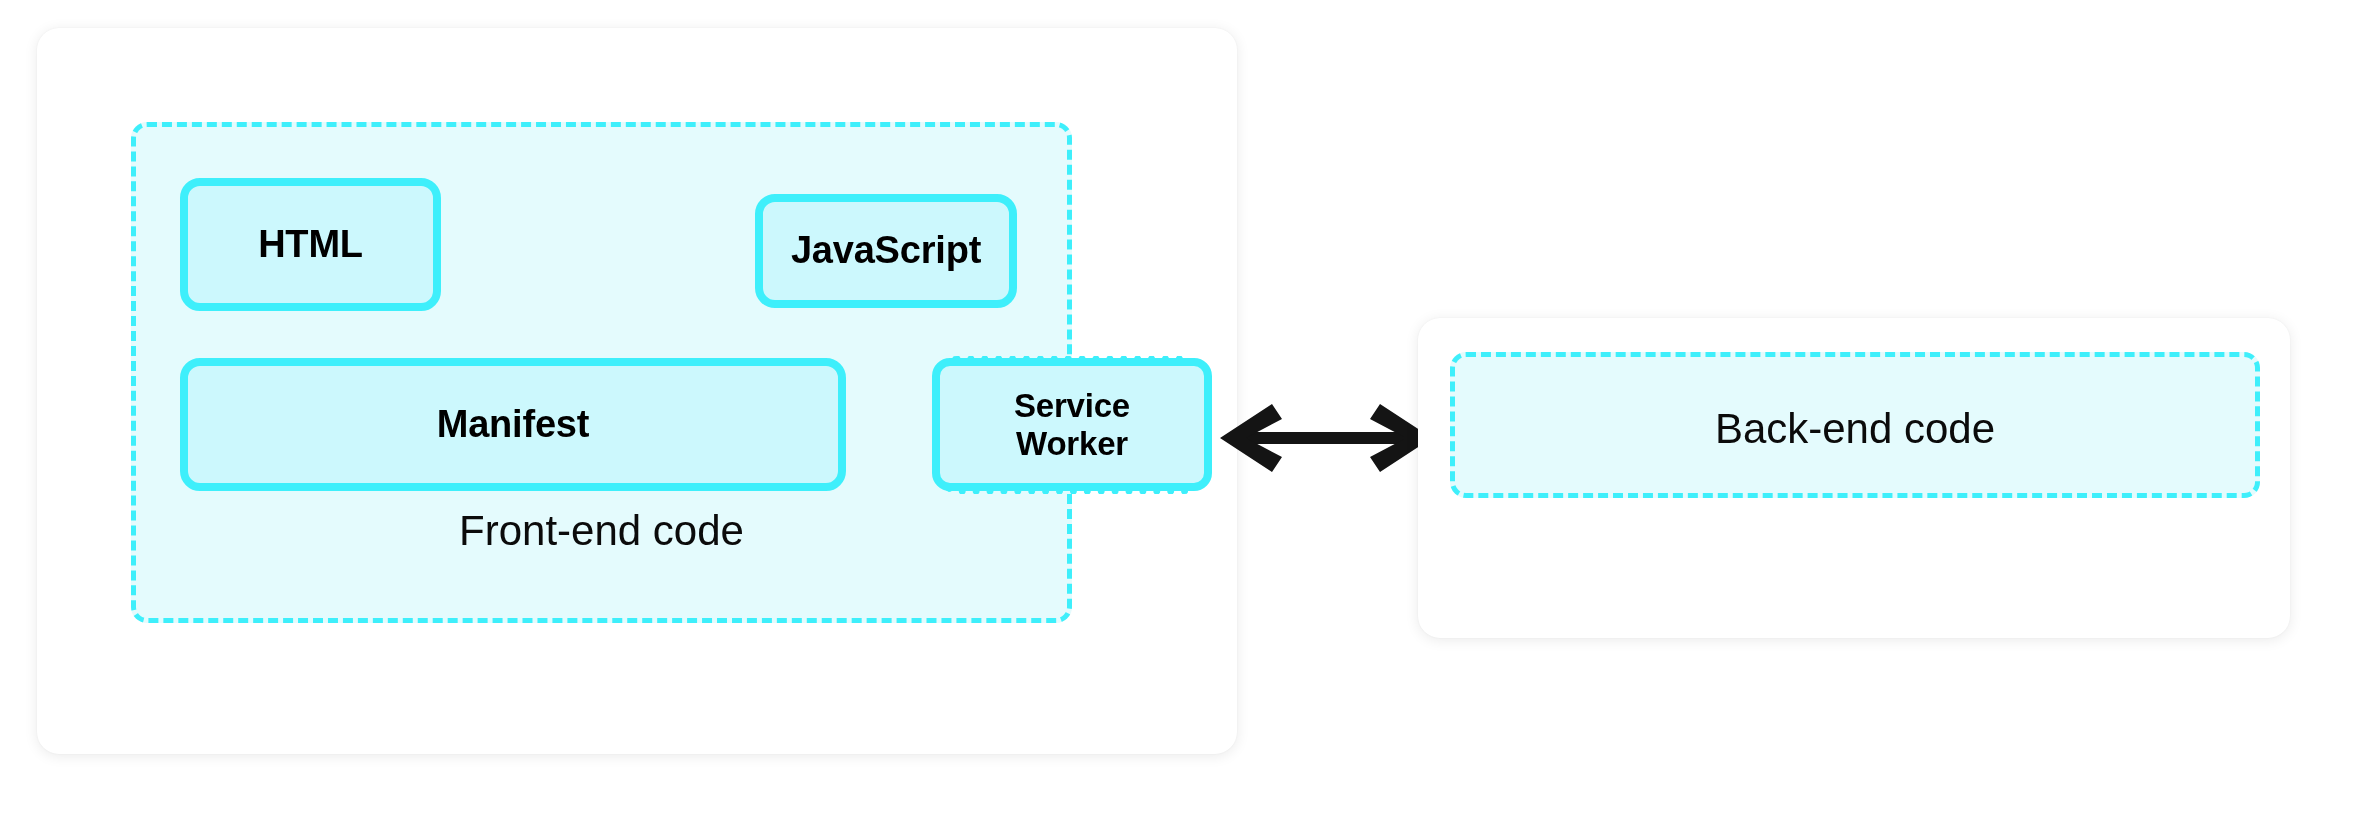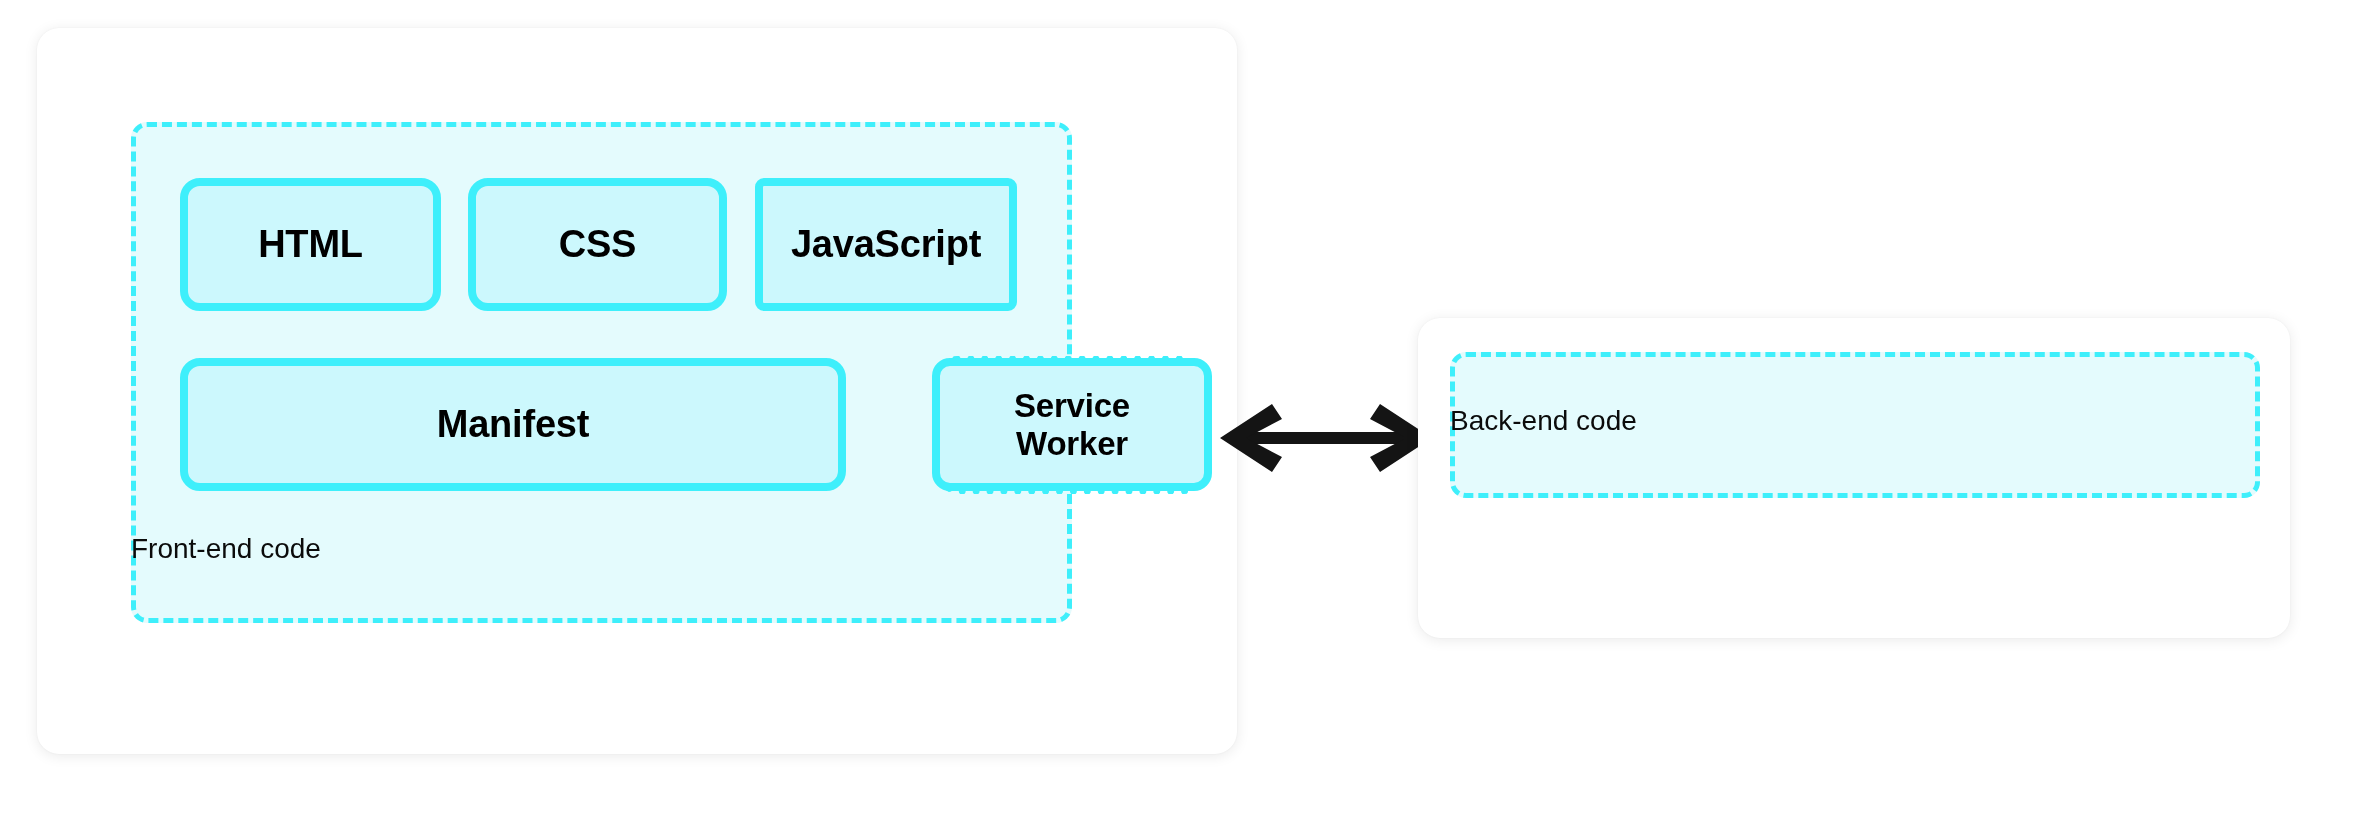--- a/index.html
+++ b/index.html
@@ -77,21 +77,21 @@
   .solid-box .box-label {
     font-weight: bold;
     font-size: 38px;
     color: #000000;
     line-height: 1.15;
     letter-spacing: -0.2px;
   }
 
   #html-box     { left: 180px; top: 178px; width: 261px; height: 133px; }
   #css-box      { left: 468px; top: 178px; width: 259px; height: 133px; }
-  #js-box       { left: 755px; top: 178px; width: 262px; height: 133px; border-radius: 9px; }
+  #js-box       { left: 755px; top: 194px; width: 262px; height: 114px; }
   #manifest-box { left: 180px; top: 358px; width: 666px; height: 133px; }
 
   
   #sw-dotted-outline {
     position: absolute;
     left: 939px;
     top: 356px;
     width: 263px;
     height: 138px;
     border: 7px dotted #3eeffb;
@@ -103,28 +103,28 @@
     top: 358px;
     width: 280px;
     height: 133px;
     border-radius: 18px;
   }
   #sw-box .box-label { font-size: 33px; }
 
   
   .group-caption {
     position: absolute;
-    font-size: 28px;
+    font-size: 42px;
     color: #0b0b0b;
-    text-align: left;
+    text-align: center;
     white-space: nowrap;
   }
   #frontend-caption {
     left: 131px;
-    top: 533px;
+    top: 507px;
     width: 941px;
   }
   #backend-caption {
     left: 1450px;
     top: 405px;
     width: 810px;
   }
 
   
   .card-title {
@@ -161,23 +161,20 @@
 <div id="canvas">
 
   <div id="device-card" class="card"></div>
 
   <div id="frontend-group" class="dashed-group"></div>
 
   <div id="html-box" class="solid-box">
     <span class="box-label">HTML</span>
   </div>
 
-  <div id="css-box" class="solid-box">
-    <span class="box-label">CSS</span>
-  </div>
 
   <div id="js-box" class="solid-box">
     <span class="box-label">JavaScript</span>
   </div>
 
   <div id="manifest-box" class="solid-box">
     <span class="box-label">Manifest</span>
   </div>
 
   <div id="sw-dotted-outline"></div>

